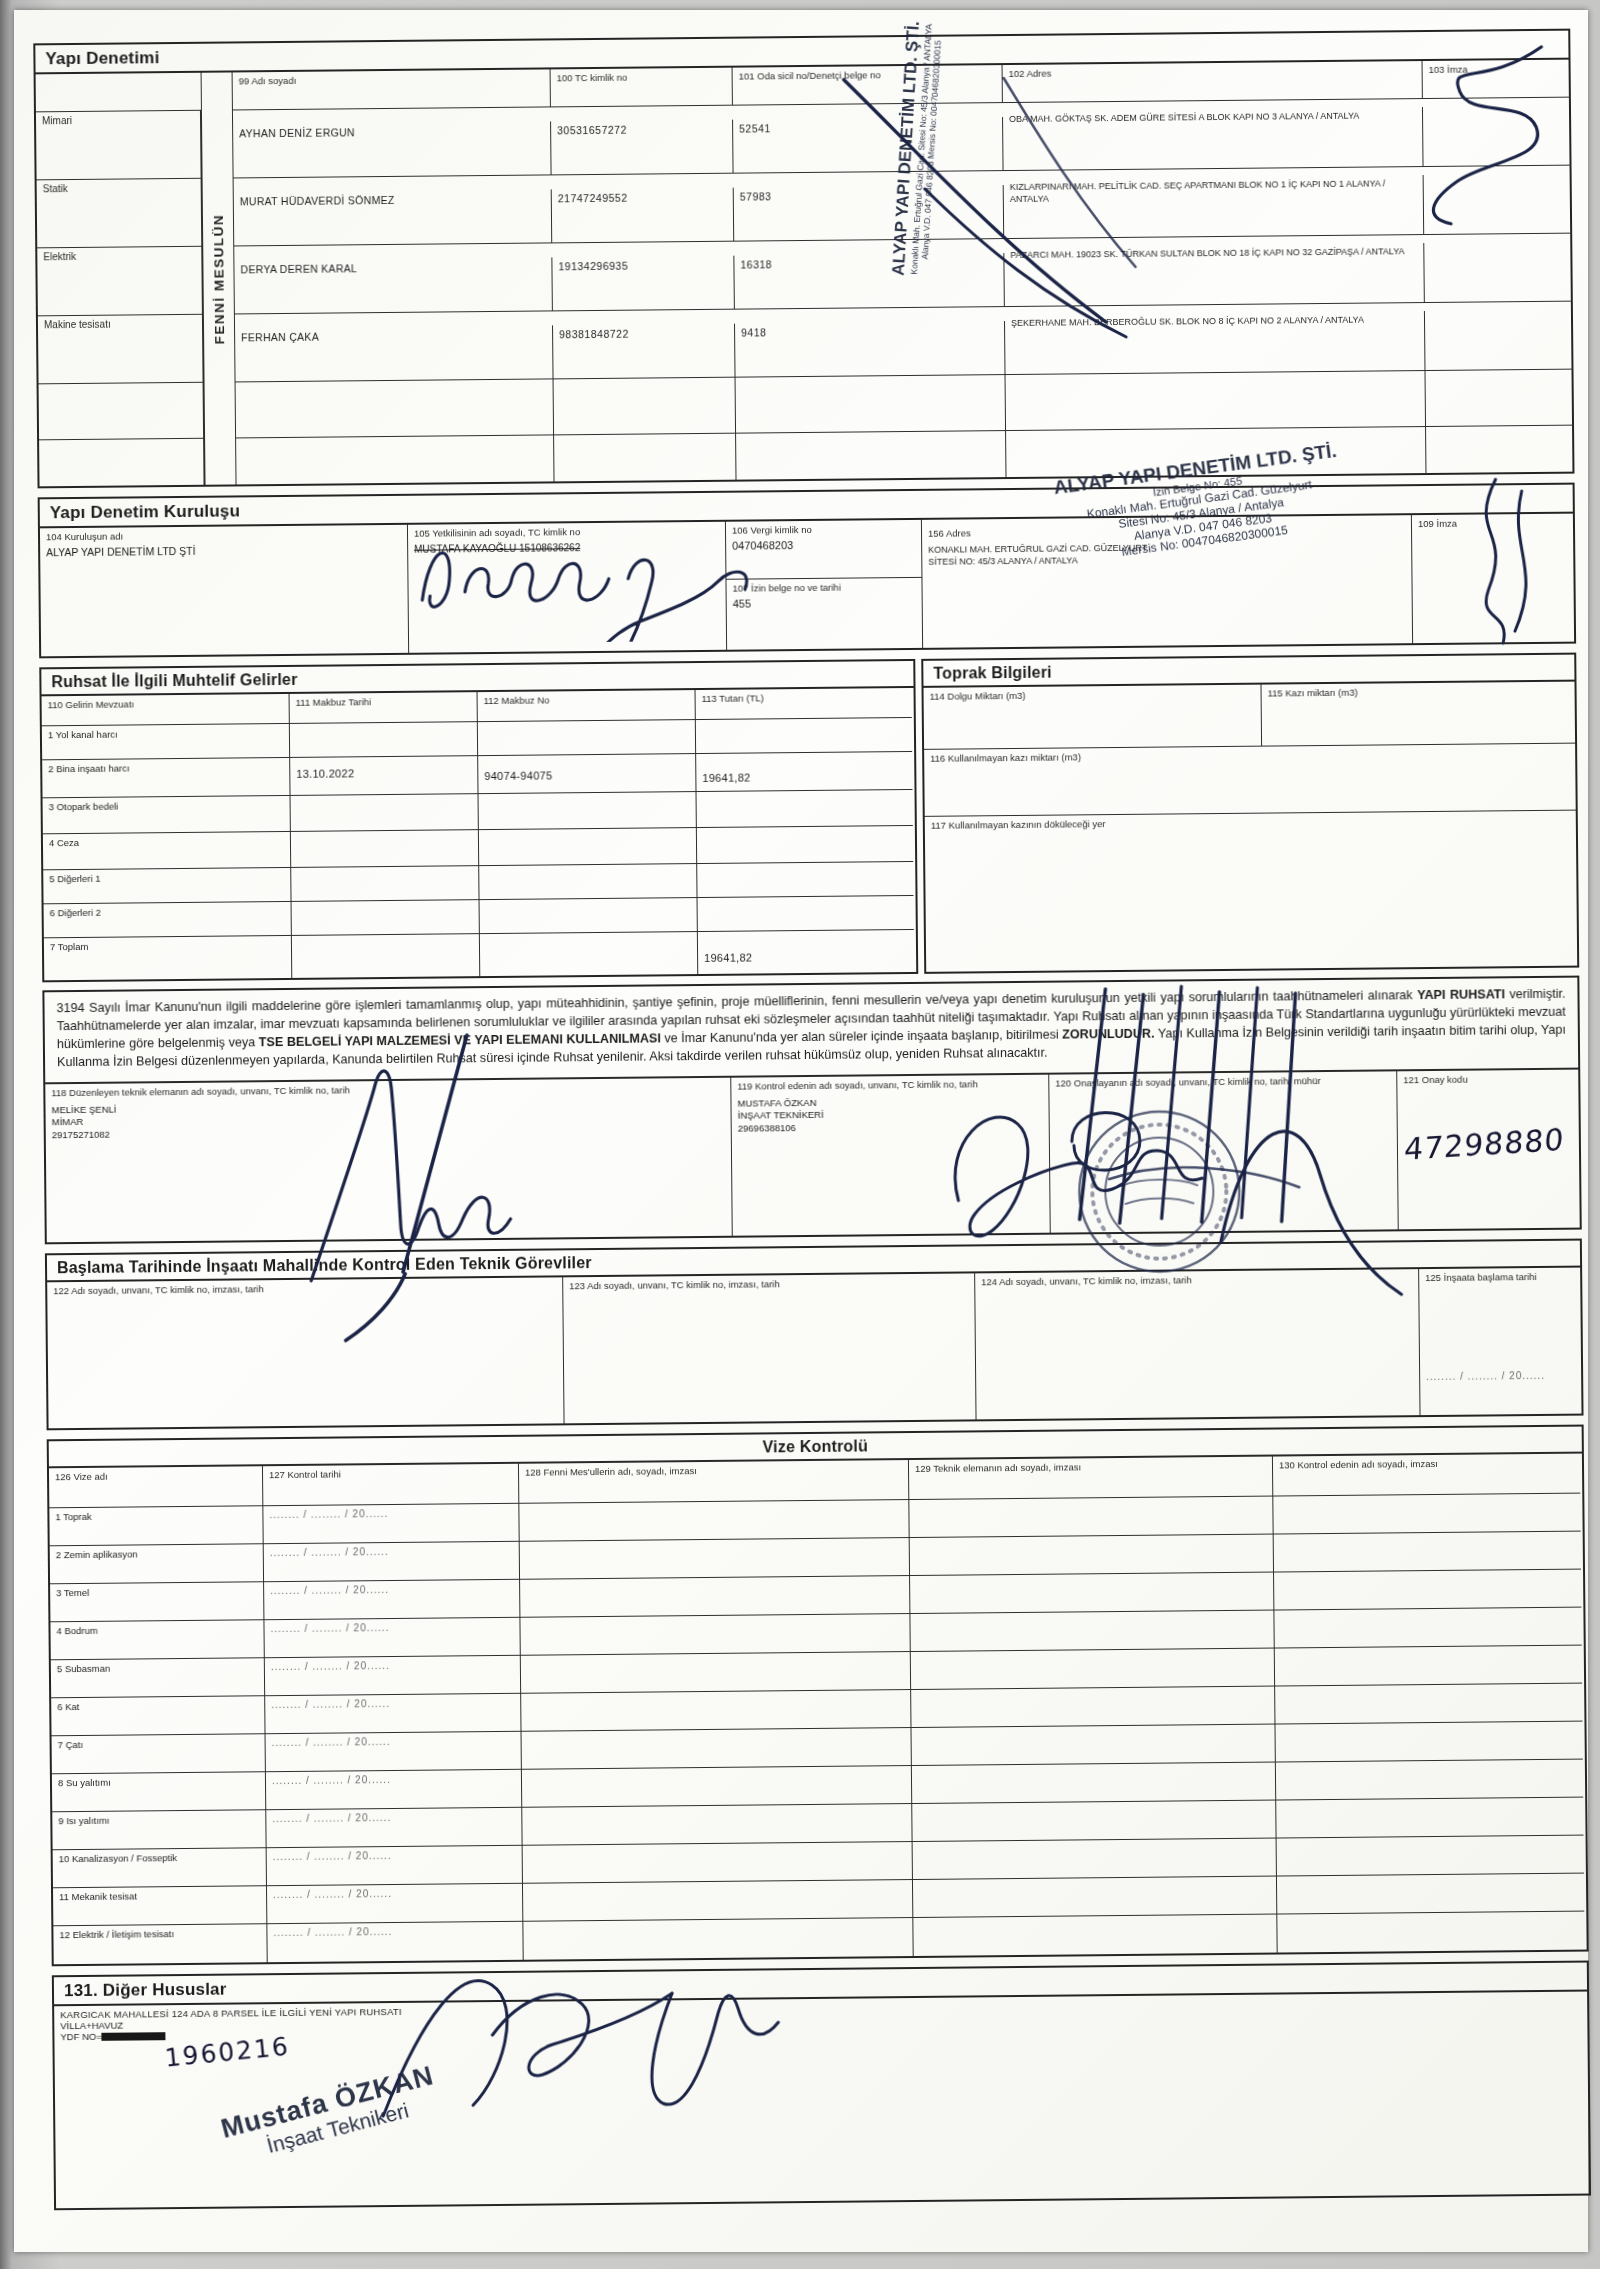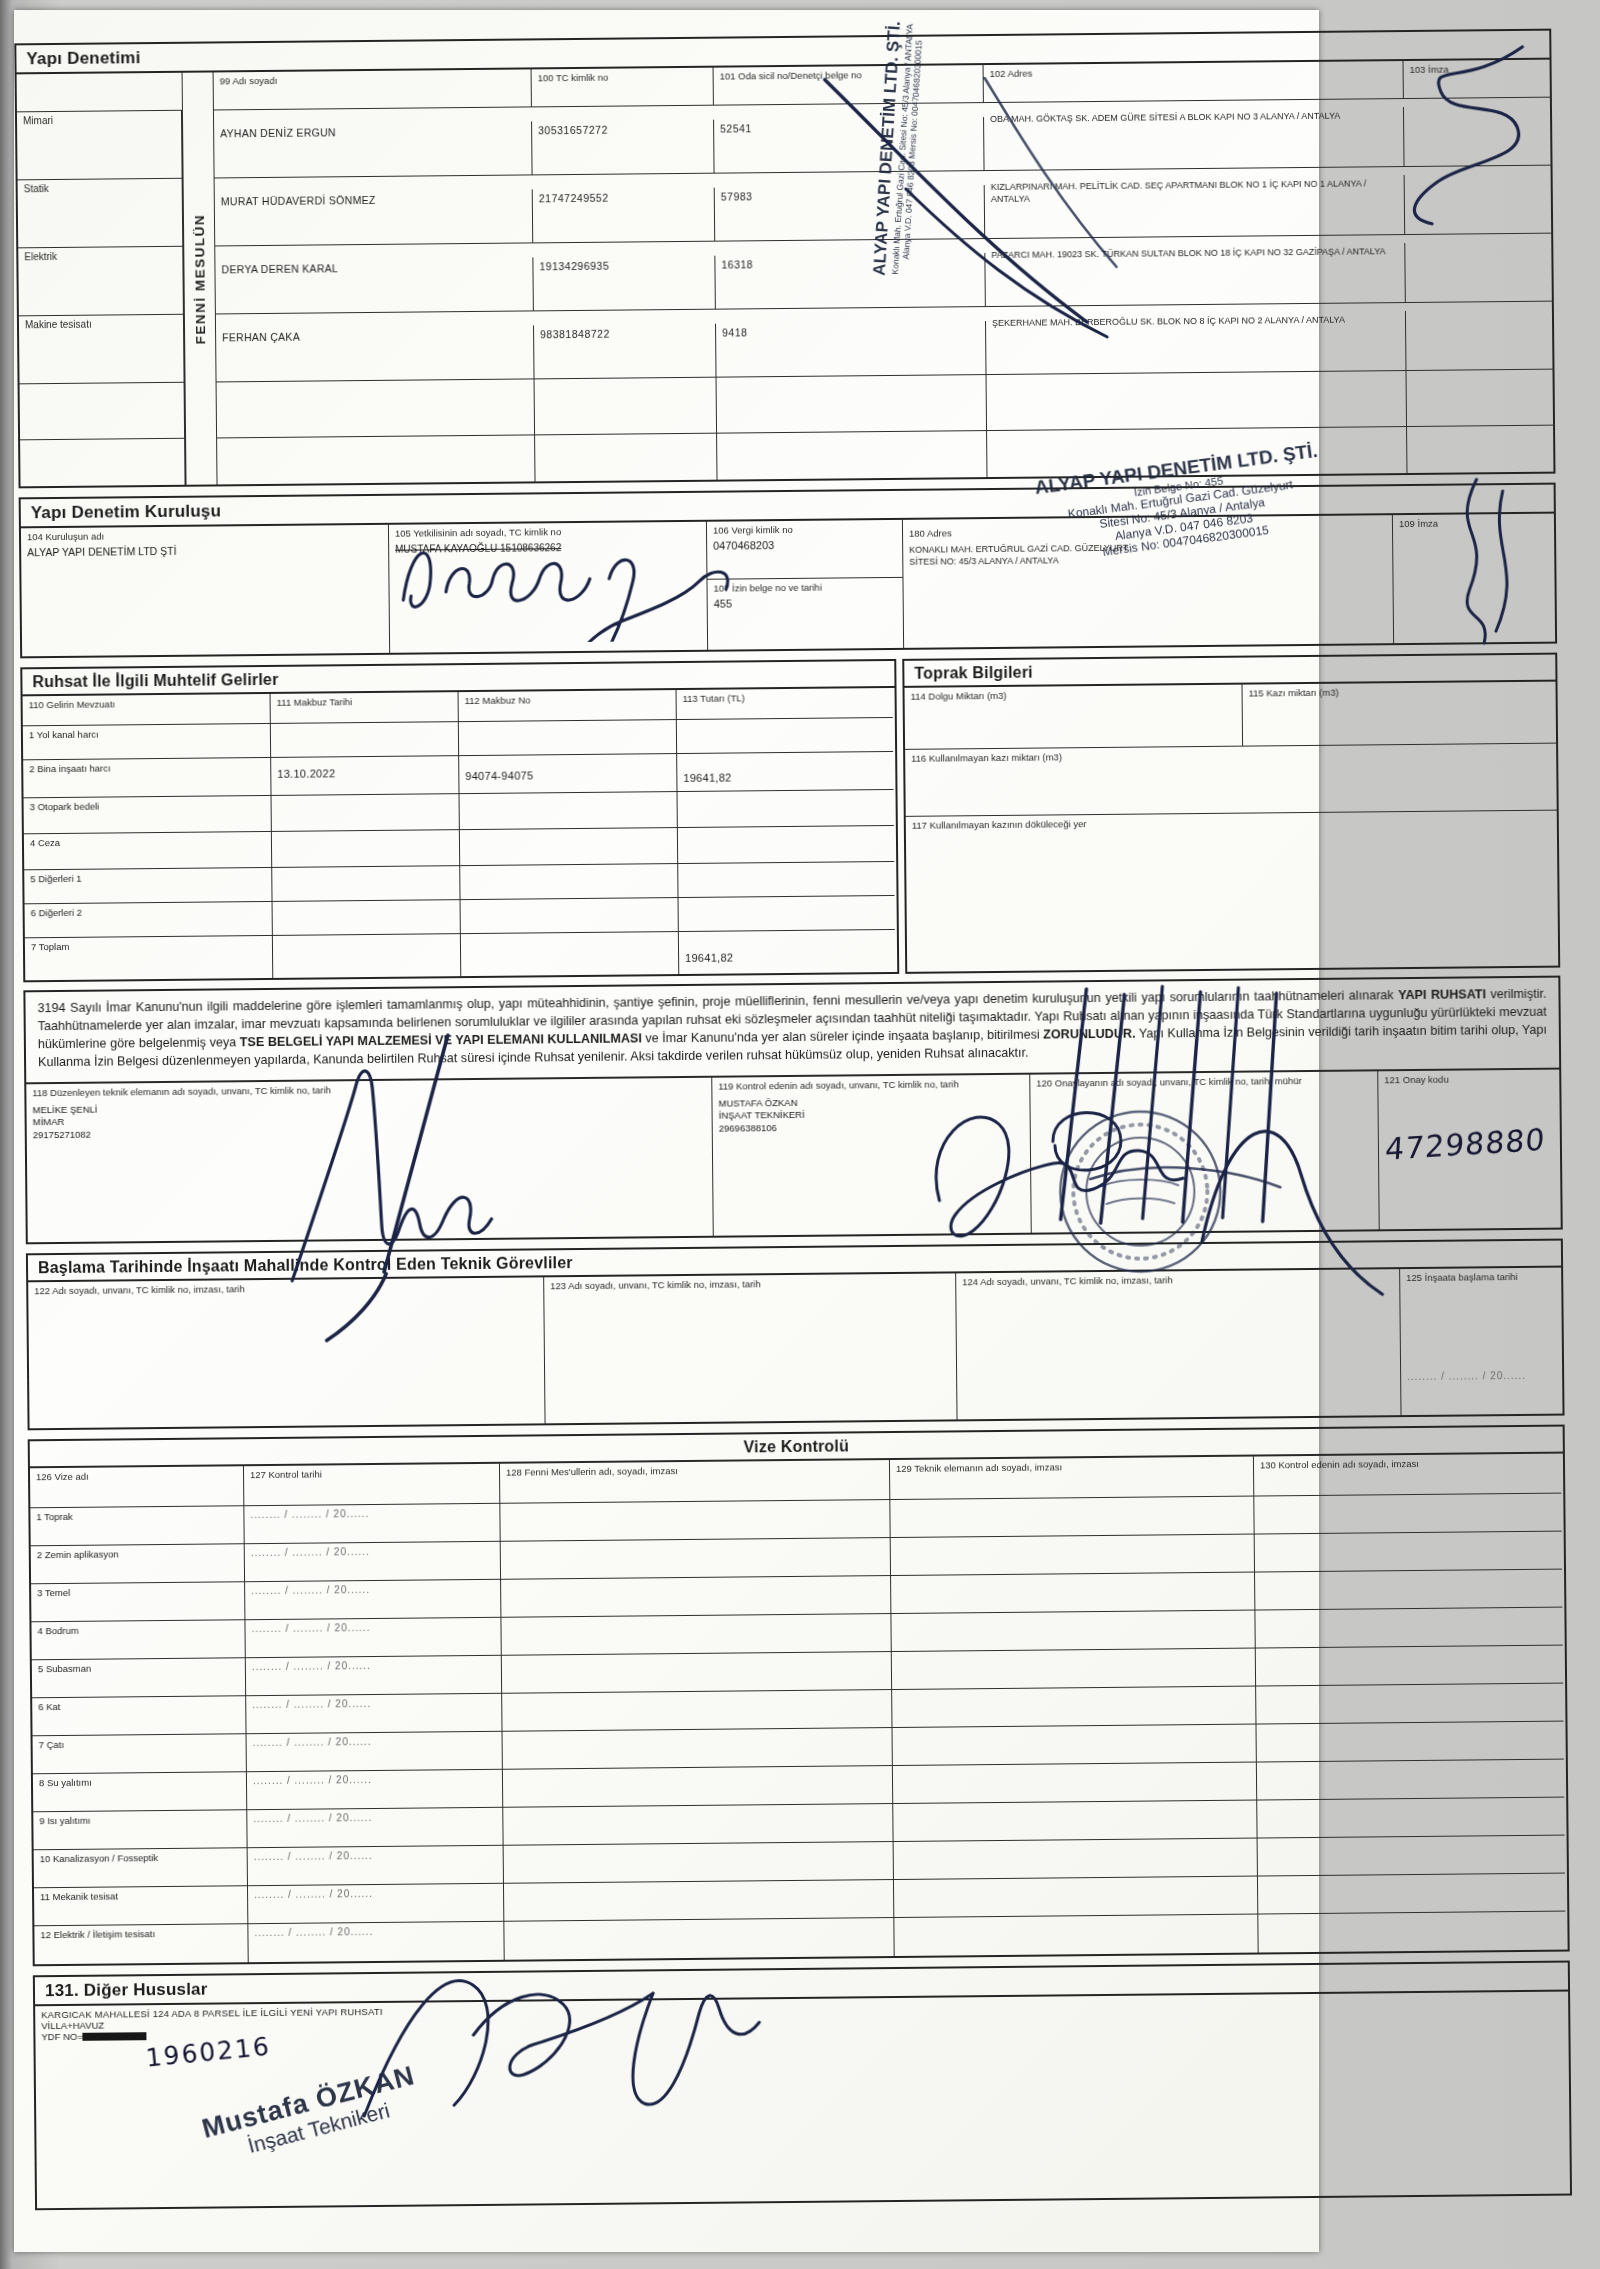--- a/index.html
+++ b/index.html
@@ -2,21 +2,21 @@
 <html><head>
 <meta charset="utf-8">
 <style>
   html,body{margin:0;padding:0;}
   body{
     width:1600px;height:2269px;overflow:hidden;
     background:linear-gradient(90deg,#6e6e6e 0px,#b5b5b5 12px,#cdcdcb 60px,#c6c6c4 100%);
     font-family:"Liberation Sans",sans-serif;color:#1f1f1f;
   }
   .paper{
-    position:relative;width:1305px;min-height:2242px;
+    position:relative;width:1574px;min-height:2242px;
     margin:10px 0 17px 14px;background:linear-gradient(135deg,#f7f7f3,#fdfdfb 40%,#f4f4ef);
     box-shadow:0 0 6px rgba(0,0,0,.45);
   }
   .form{
     position:relative;width:1537px;margin:0 auto;padding-top:26px;
     transform:rotate(-0.55deg);transform-origin:50% 0;
     filter:contrast(1.02);
   }
   .box{border:2.4px solid #262626;background:transparent;margin-bottom:9px;position:relative;}
   .bar{font-weight:bold;font-size:17px;padding:4px 10px 3px;border-bottom:2.4px solid #262626;letter-spacing:.2px;}
@@ -125,21 +125,21 @@
         <div class="cell br bb">
           <div class="lbl">106 Vergi kimlik no</div>
           <div class="val" style="margin-top:3px;">0470468203</div>
         </div>
         <div class="cell br">
           <div class="lbl">107 İzin belge no ve tarihi</div>
           <div class="val" style="margin-top:3px;">455</div>
         </div>
       </div>
       <div class="cell br">
-        <div class="lbl" style="display:inline-block;">180 Adres</div>
+        <div class="lbl" style="display:inline-block;">156 Adres</div>
         <div class="addr" style="margin-top:4px;width:230px;">KONAKLI MAH. ERTUĞRUL GAZİ CAD. GÜZELYURT SİTESİ NO: 45/3 ALANYA / ANTALYA</div>
       </div>
       <div class="cell">
         <div class="lbl">109 İmza</div>
       </div>
     </div>
   </div>
 
   <div style="display:flex;margin-bottom:8px;">
     <div class="box" style="width:878px;margin-bottom:0;">

